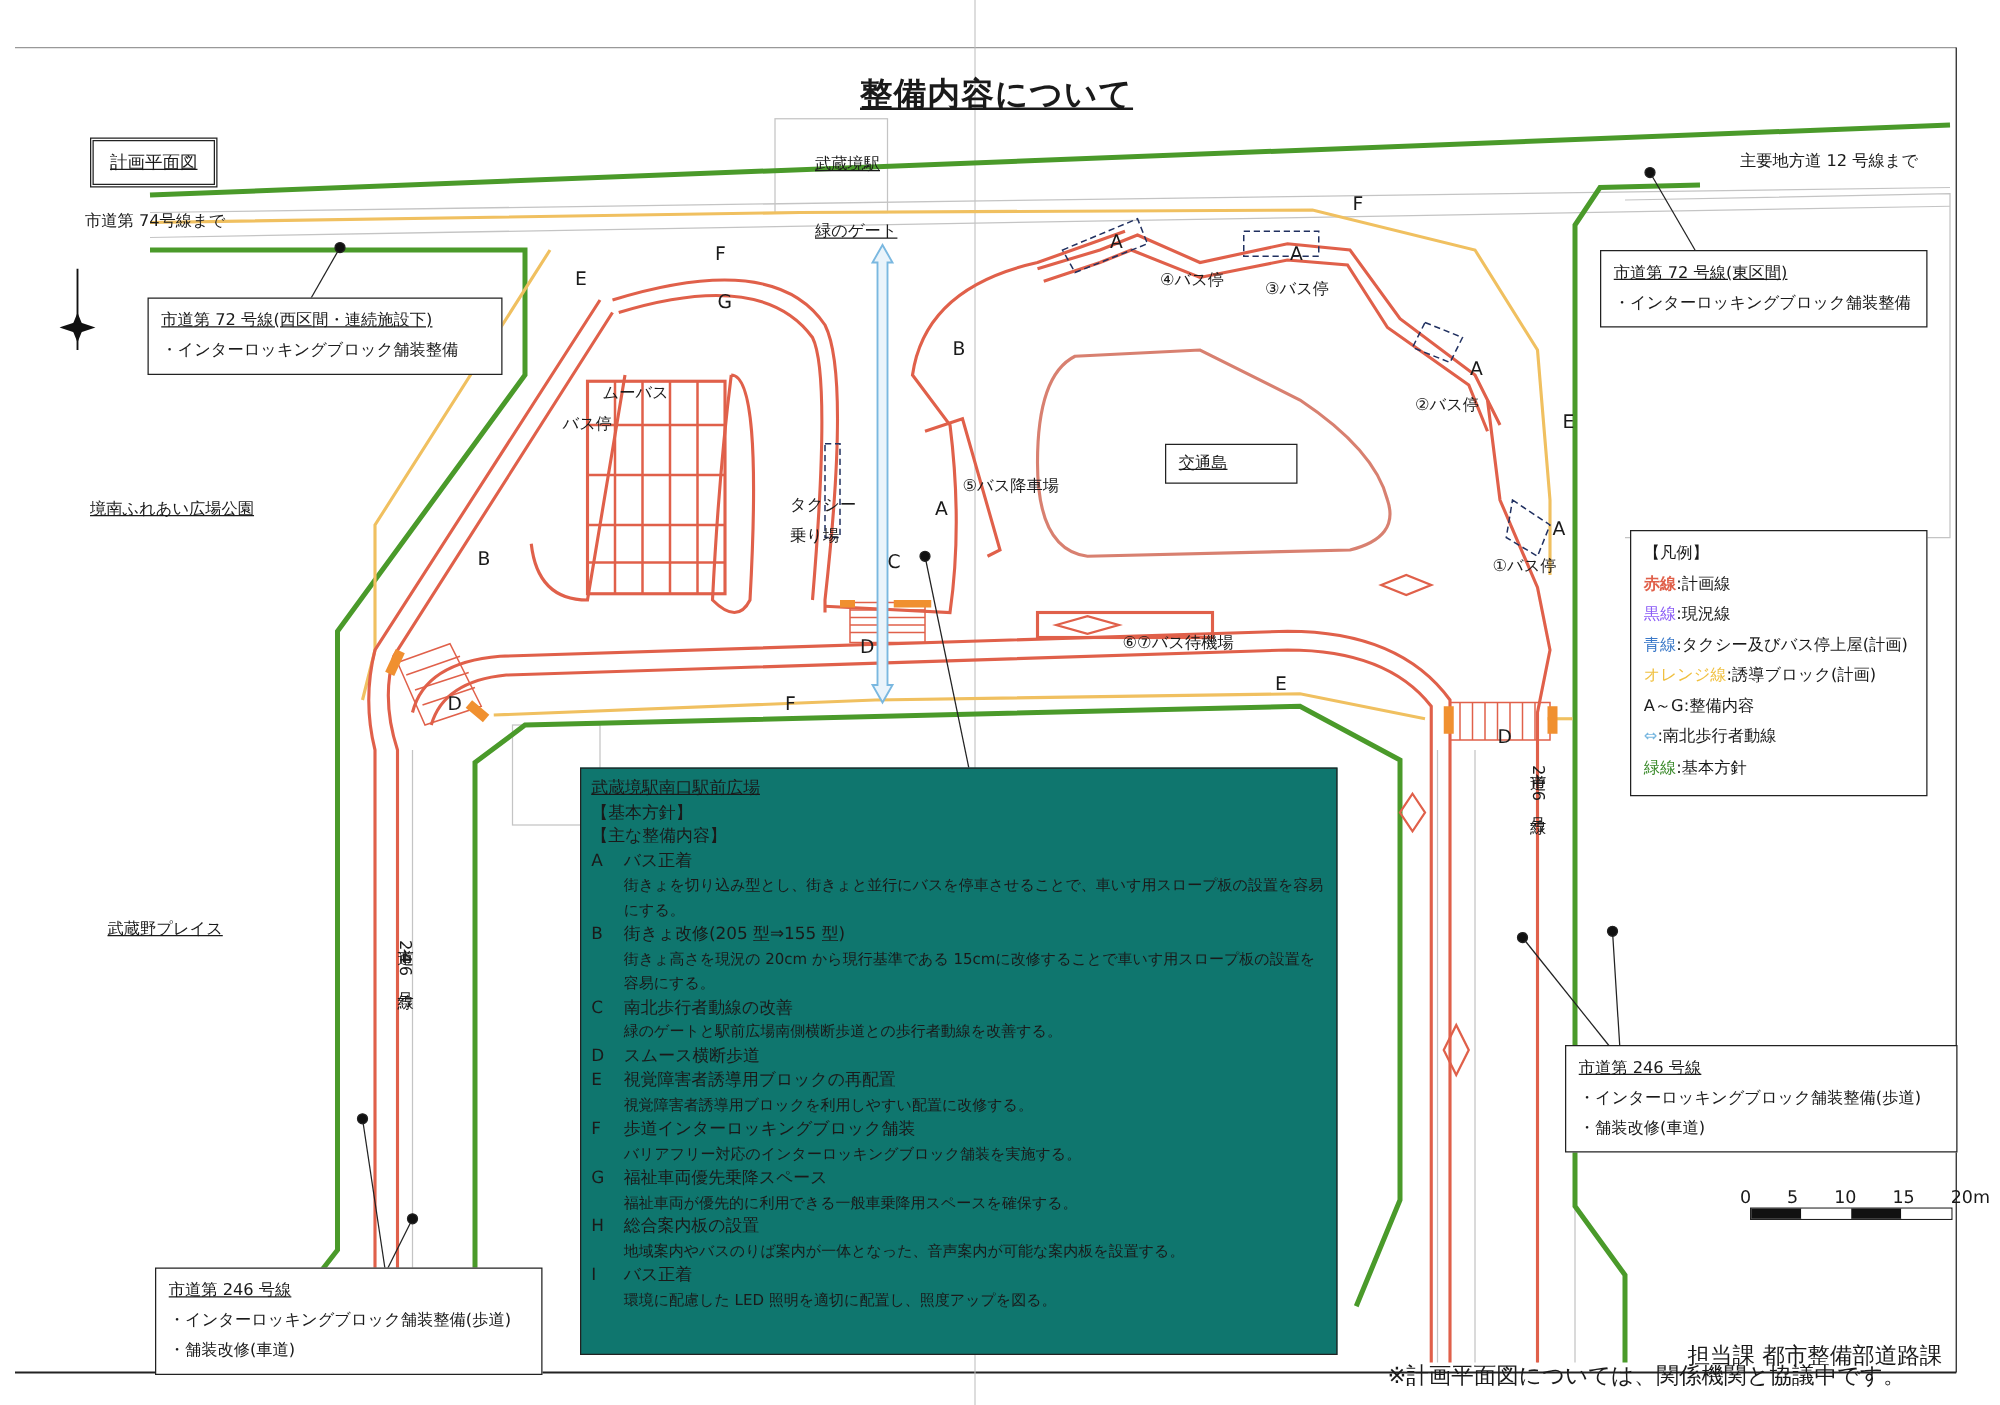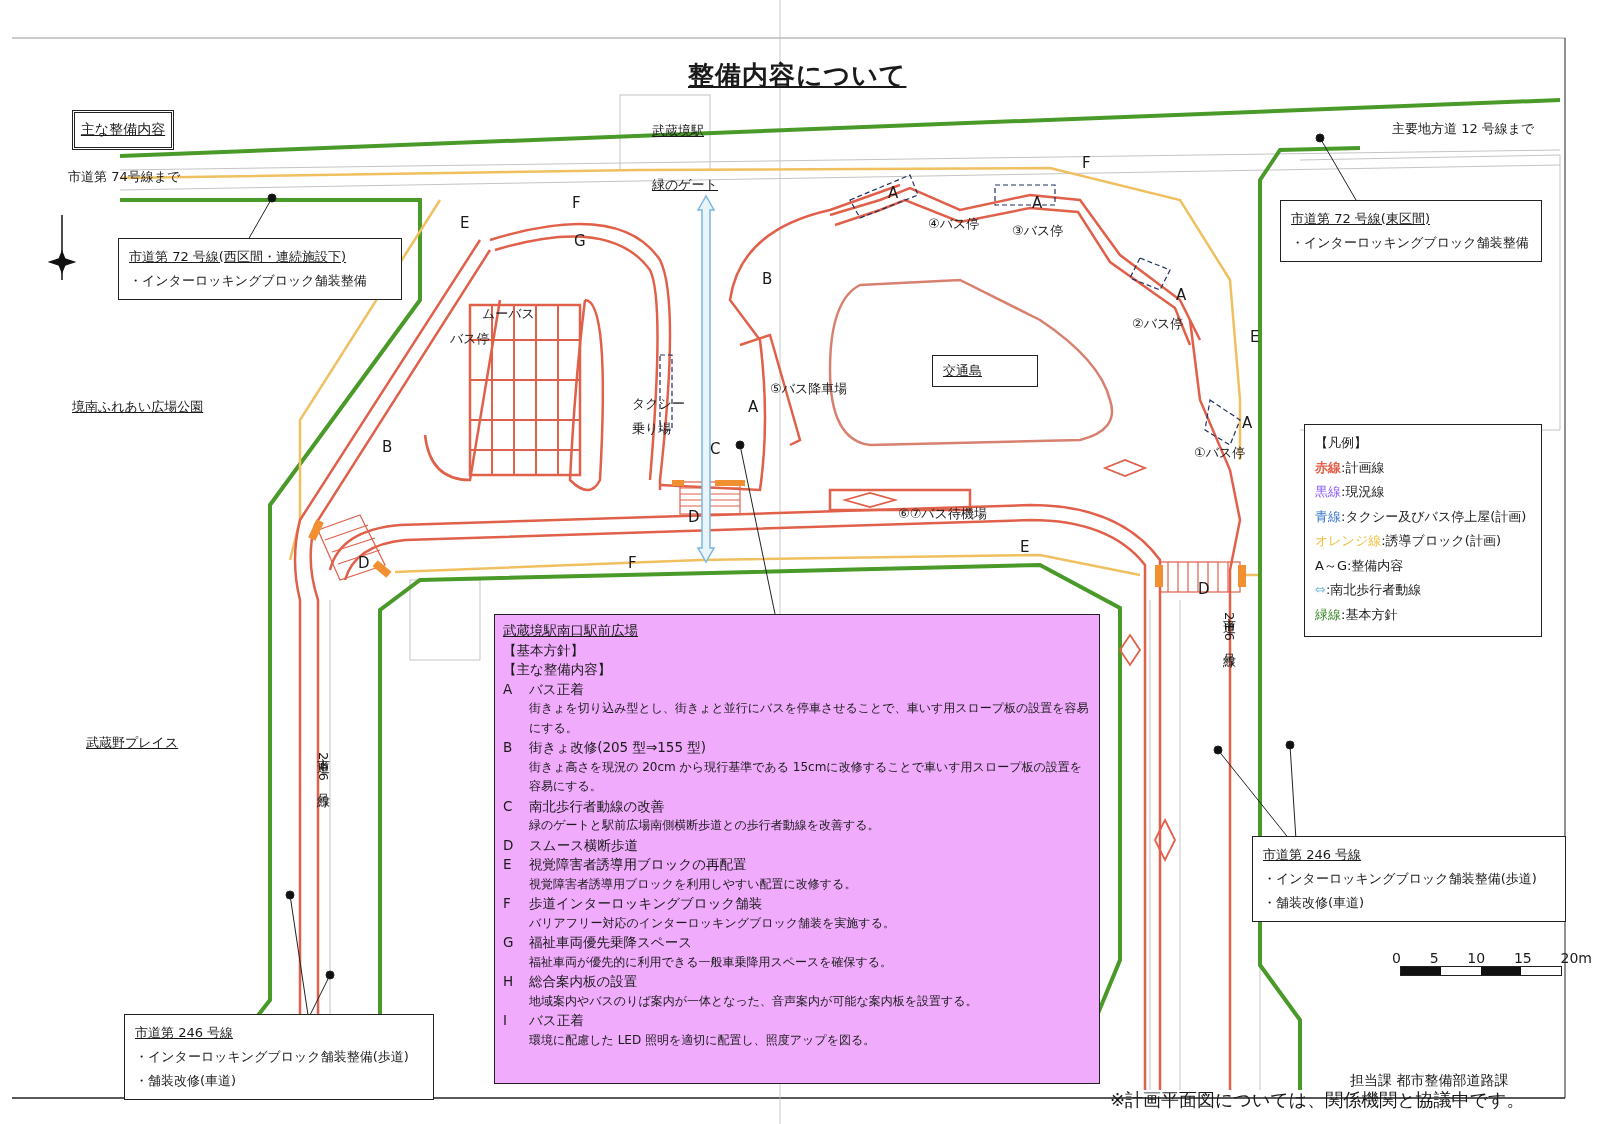--- a/index.html
+++ b/index.html
@@ -8,21 +8,21 @@
   .abs { position: absolute; }
   svg.map { position: absolute; left: 0; top: 0; }
   .title { left: 688px; top: 58px; font-size: 26px; font-weight: bold; text-decoration: underline; letter-spacing: 1px; }
   .plan-tag { left: 72px; top: 110px; width: 96px; height: 34px; border: 3px double #222; font-size: 14px;
               display: flex; align-items: center; justify-content: center; text-decoration: underline; background: #fff; }
   .lbl { font-size: 13px; white-space: nowrap; }
   .lbl.u { text-decoration: underline; }
   .letter { font-size: 15px; font-weight: normal; }
   .callout { background: #fff; border: 1.5px solid #222; font-size: 13px; padding: 6px 10px; line-height: 24px; }
   .callout .hd { text-decoration: underline; }
-  .mainbox { left: 494px; top: 614px; width: 606px; height: 470px; background: #f0abfc; border: 1.5px solid #222;
+  .mainbox { left: 464px; top: 614px; width: 606px; height: 470px; background: #0f766e; border: 1.5px solid #222;
              font-size: 12.5px; padding: 6px 8px; box-sizing: border-box; line-height: 19.5px; }
   .mainbox .hd { text-decoration: underline; font-size: 13.5px; }
   .mainbox .it { display: flex; font-size: 13.5px; }
   .mainbox .it .k { width: 26px; }
   .mainbox .desc { padding-left: 26px; font-size: 12px; }
   .legend { left: 1304px; top: 424px; width: 238px; height: 213px; background: #fff; border: 1.5px solid #222;
             padding: 6px 10px; box-sizing: border-box; font-size: 13px; line-height: 24.5px; }
   .boxed { border: 1.5px solid #222; background: #fff; padding: 2px 10px; }
   .scale { left: 1392px; top: 950px; }
   .scale .ticks { display: flex; width: 200px; justify-content: space-between; font-size: 14px; }
@@ -172,21 +172,21 @@
 
   <g stroke="#111" stroke-width="1.5" fill="#111">
     <line x1="62" y1="215" x2="62" y2="280"></line>
     <polygon points="62,252 58,262 62,272 66,262"></polygon>
     <polygon points="50,262 62,258 74,262 62,266"></polygon>
   </g>
 
 </svg>
 
 <div class="abs title">整備内容について</div>
-<div class="abs plan-tag">主な整備内容</div>
+<div class="abs plan-tag">計画平面図</div>
 
 <div class="abs lbl u" style="left:652px;top:122px;">武蔵境駅</div>
 <div class="abs lbl u" style="left:652px;top:176px;">緑のゲート</div>
 <div class="abs lbl" style="left:68px;top:168px;">市道第 74号線まで</div>
 <div class="abs lbl" style="left:1392px;top:120px;">主要地方道 12 号線まで</div>
 <div class="abs lbl u" style="left:72px;top:398px;">境南ふれあい広場公園</div>
 <div class="abs lbl u" style="left:86px;top:734px;">武蔵野プレイス</div>
 <div class="abs lbl u boxed" style="left:932px;top:355px;width:84px;height:26px;line-height:26px;">交通島</div>
 <div class="abs lbl" style="left:450px;top:305px;padding-left:32px;">ムーバス</div>
 <div class="abs lbl" style="left:450px;top:330px;">バス停</div>
@@ -314,13 +314,13 @@
     </div>
   <div class="bar">
     <div style="background:#111"></div>
       <div style="background:#fff"></div>
     <div style="background:#111"></div>
       <div style="background:#fff"></div>
   </div>
 </div>
 
 <div class="abs lbl" style="left:1110px;top:1088px;font-size:18px;">※計画平面図については、関係機関と協議中です。</div>
-<div class="abs lbl" style="left:1350px;top:1072px;font-size:14px;">担当課 都市整備部道路課</div>
+<div class="abs lbl" style="left:1350px;top:1072px;font-size:18px;">担当課 都市整備部道路課</div>
 
 </body></html>

